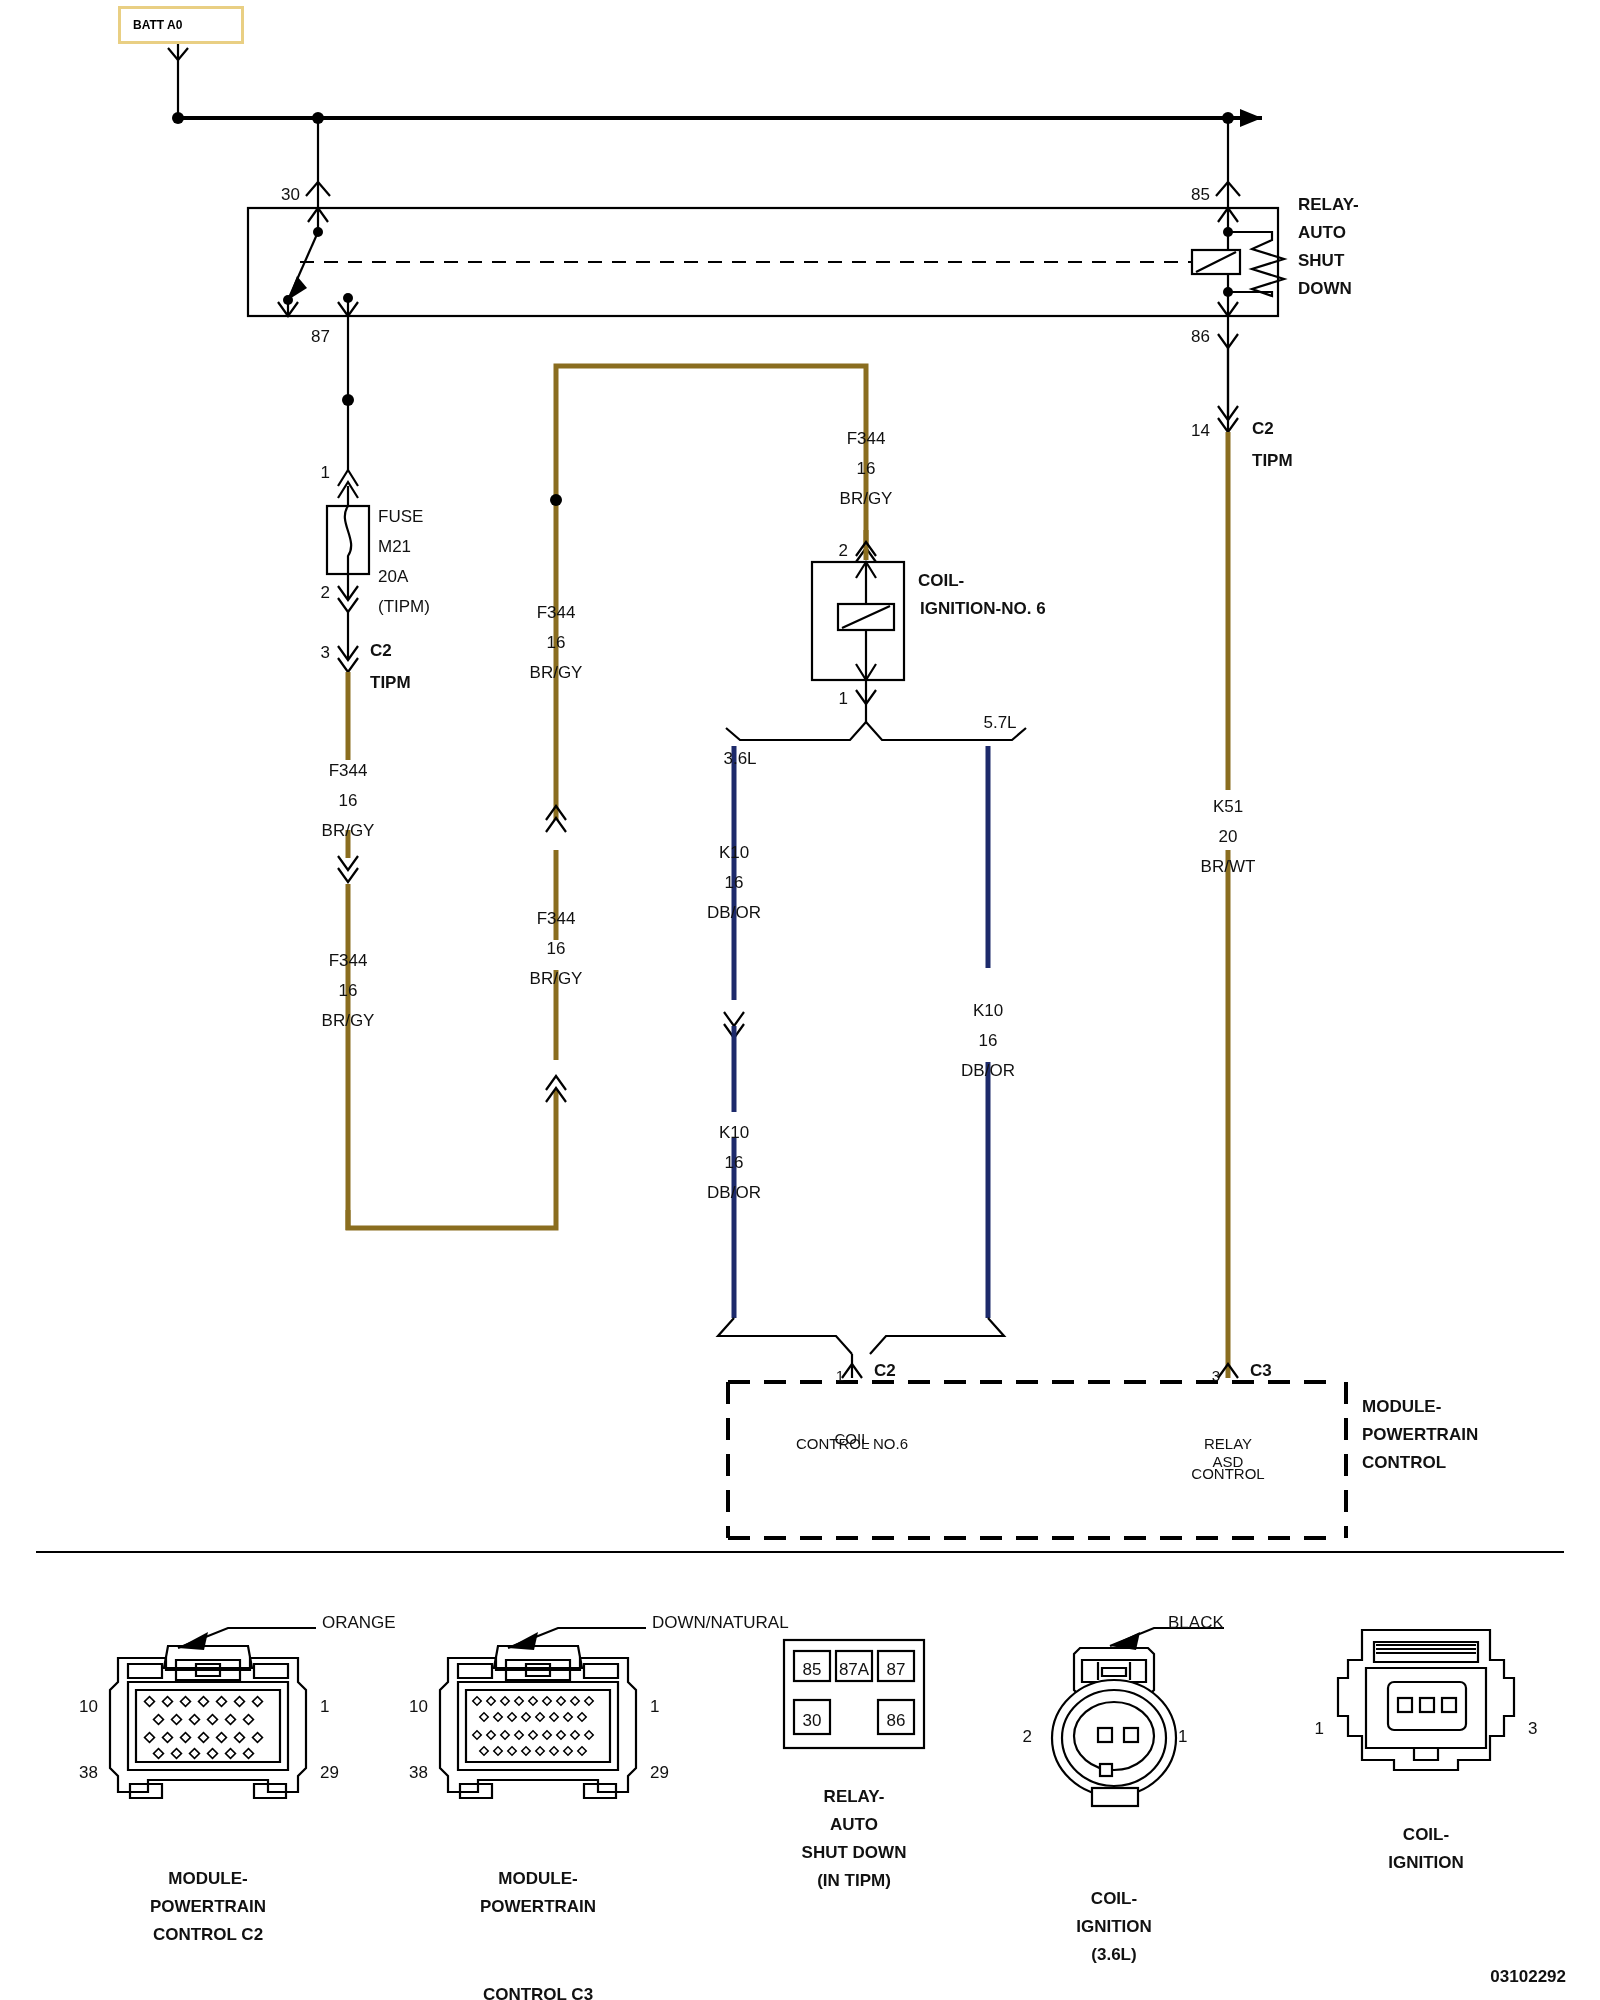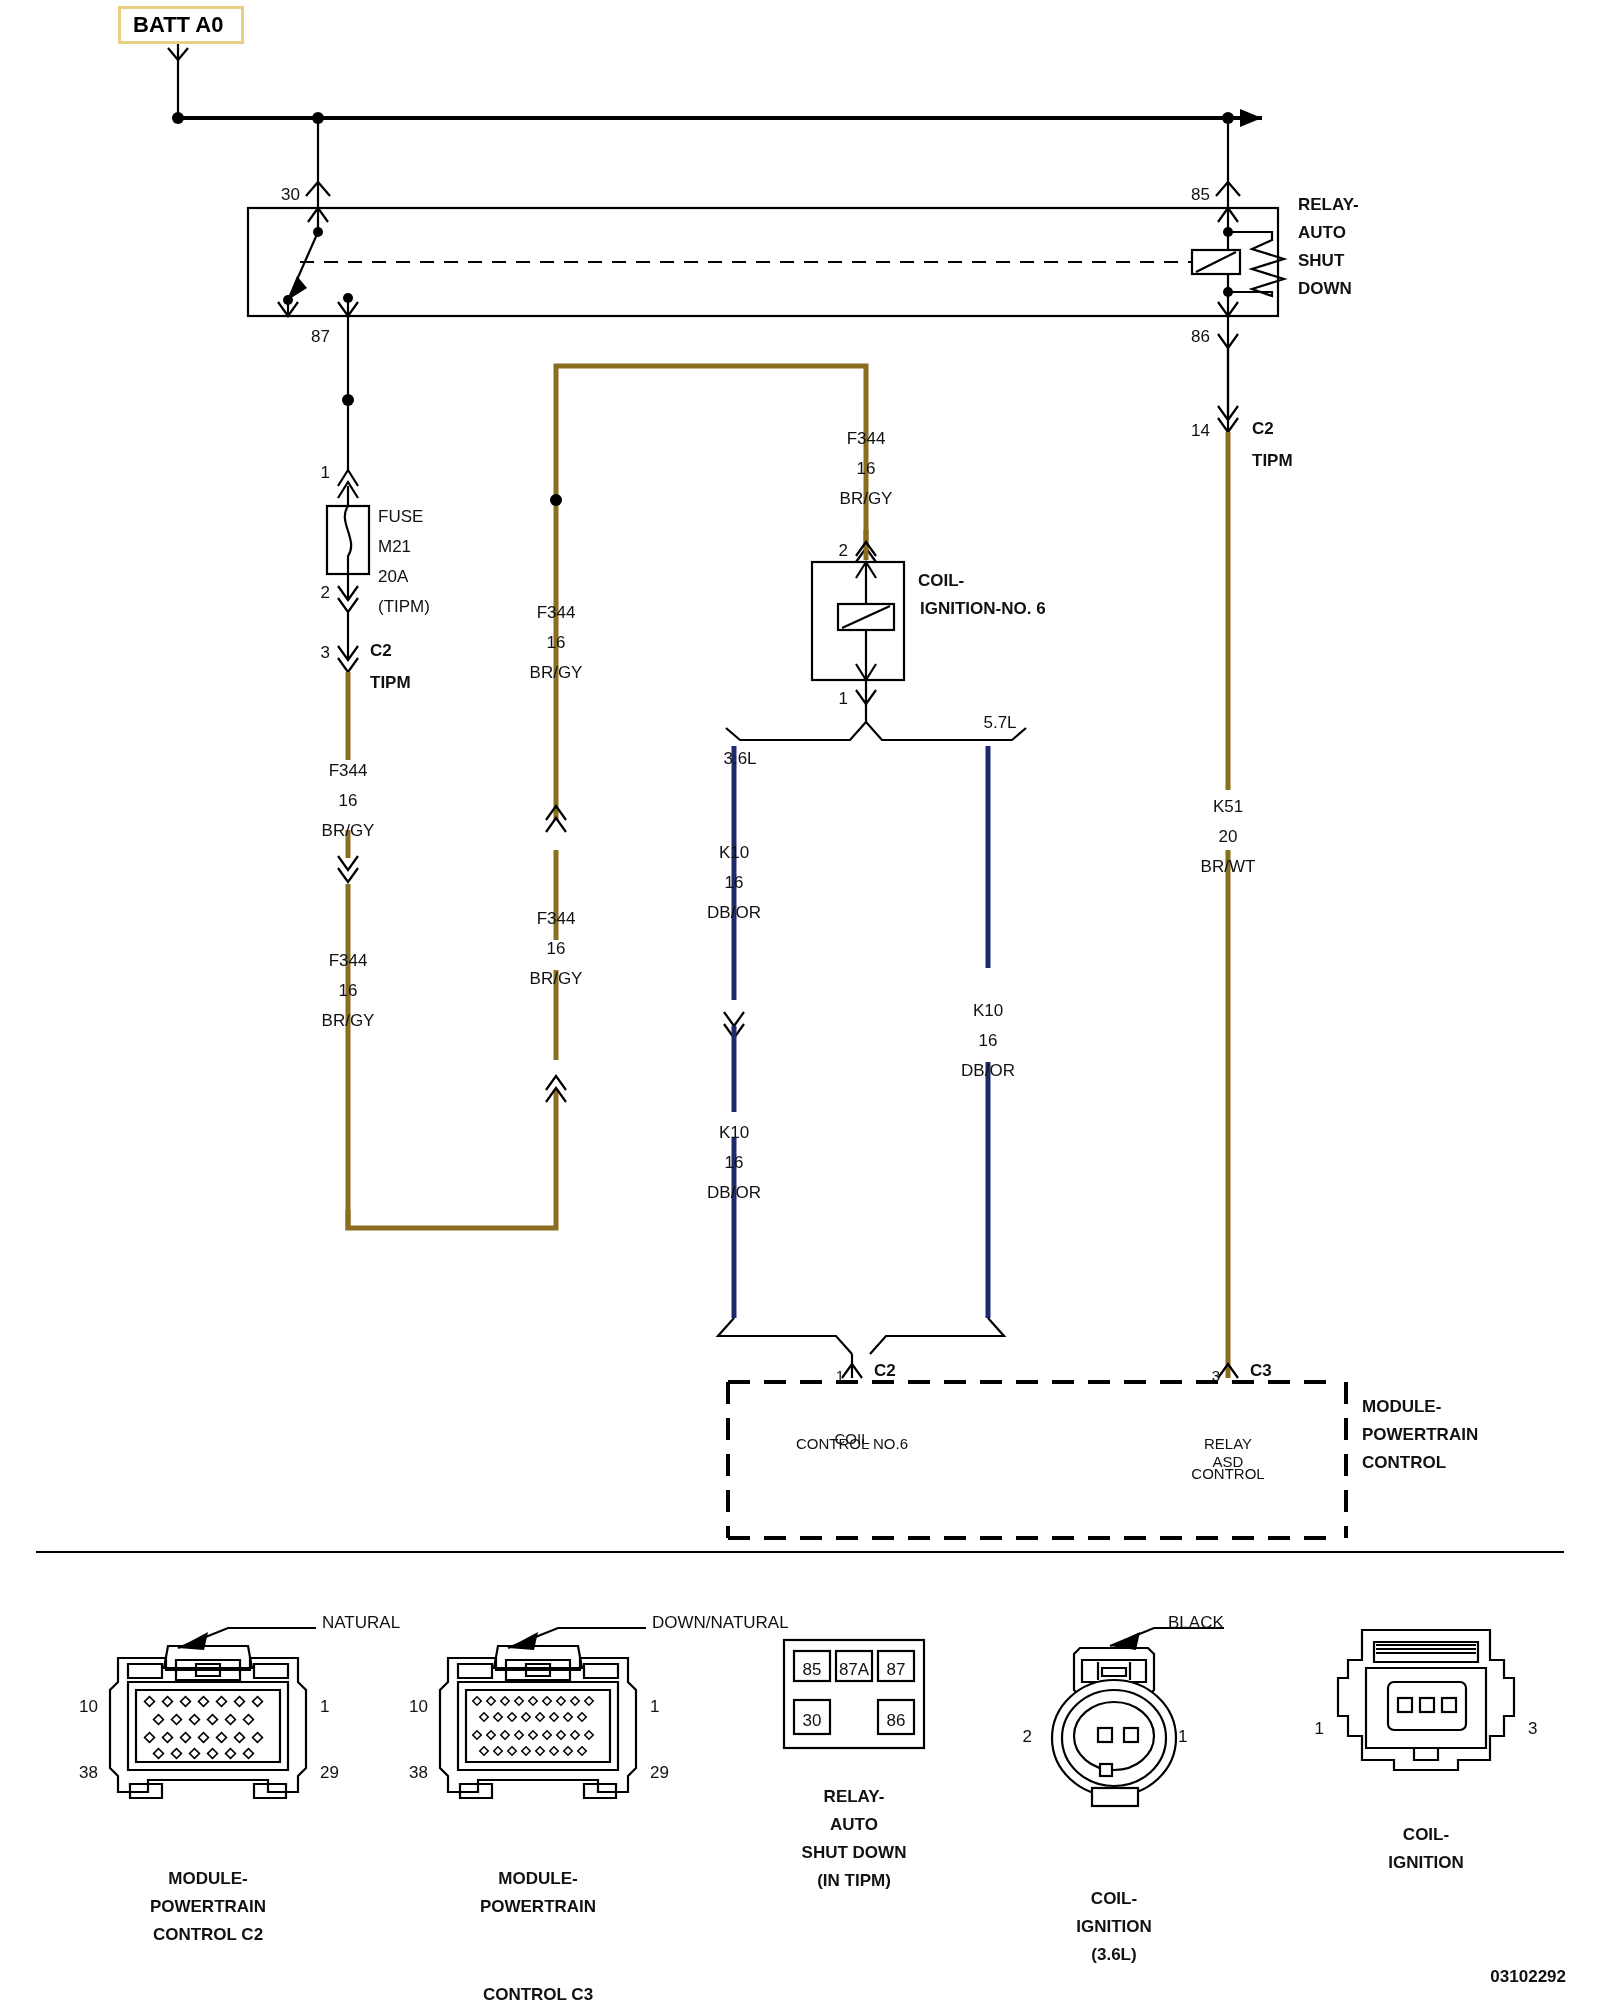--- a/index.html
+++ b/index.html
@@ -40,21 +40,21 @@
   }
   .battbox {
     position: absolute;
     border: 3px solid #e9cf83;
     background: #ffffff;
     box-sizing: border-box;
     display: flex;
     align-items: center;
     padding-left: 12px;
     font-weight: bold;
-    font-size: 22px;
+    font-size: 12px;
   }
 </style>
 </head>
 <body>
 
 <div id="page">
 
   <div class="battbox" style="left:118px; top:6px; width:126px; height:38px;">
     <span>BATT A0</span>
   </div>
@@ -457,21 +457,21 @@
   <div class="txt c small" style="left:852px; top:1404px;margin-top:25px;">COIL</div>
   <div class="txt c small" style="left:852px; top:1434px;">CONTROL NO.6</div>
   <div class="txt c small" style="left:1228px; top:1404px;margin-top:48px;">ASD</div>
   <div class="txt c small" style="left:1228px; top:1434px;">RELAY</div>
   <div class="txt c small" style="left:1228px; top:1464px;">CONTROL</div>
 
   <div class="txt b" style="left:1362px; top:1396px;">MODULE-</div>
   <div class="txt b" style="left:1362px; top:1424px;">POWERTRAIN</div>
   <div class="txt b" style="left:1362px; top:1452px;">CONTROL</div>
 
-  <div class="txt" style="left:322px; top:1612px;">NATURAL</div>
+  <div class="txt" style="left:322px; top:1612px;">ORANGE</div>
   <div class="txt r" style="left:98px; top:1696px;">10</div>
   <div class="txt" style="left:320px; top:1696px;">1</div>
   <div class="txt r" style="left:98px; top:1762px;">38</div>
   <div class="txt" style="left:320px; top:1762px;">29</div>
   <div class="txt c b" style="left:208px; top:1868px;">MODULE-</div>
   <div class="txt c b" style="left:208px; top:1896px;">POWERTRAIN</div>
   <div class="txt c b" style="left:208px; top:1924px;">CONTROL C2</div>
 
   <div class="txt" style="left:652px; top:1612px;">DOWN/NATURAL</div>
   <div class="txt r" style="left:428px; top:1696px;">10</div>

